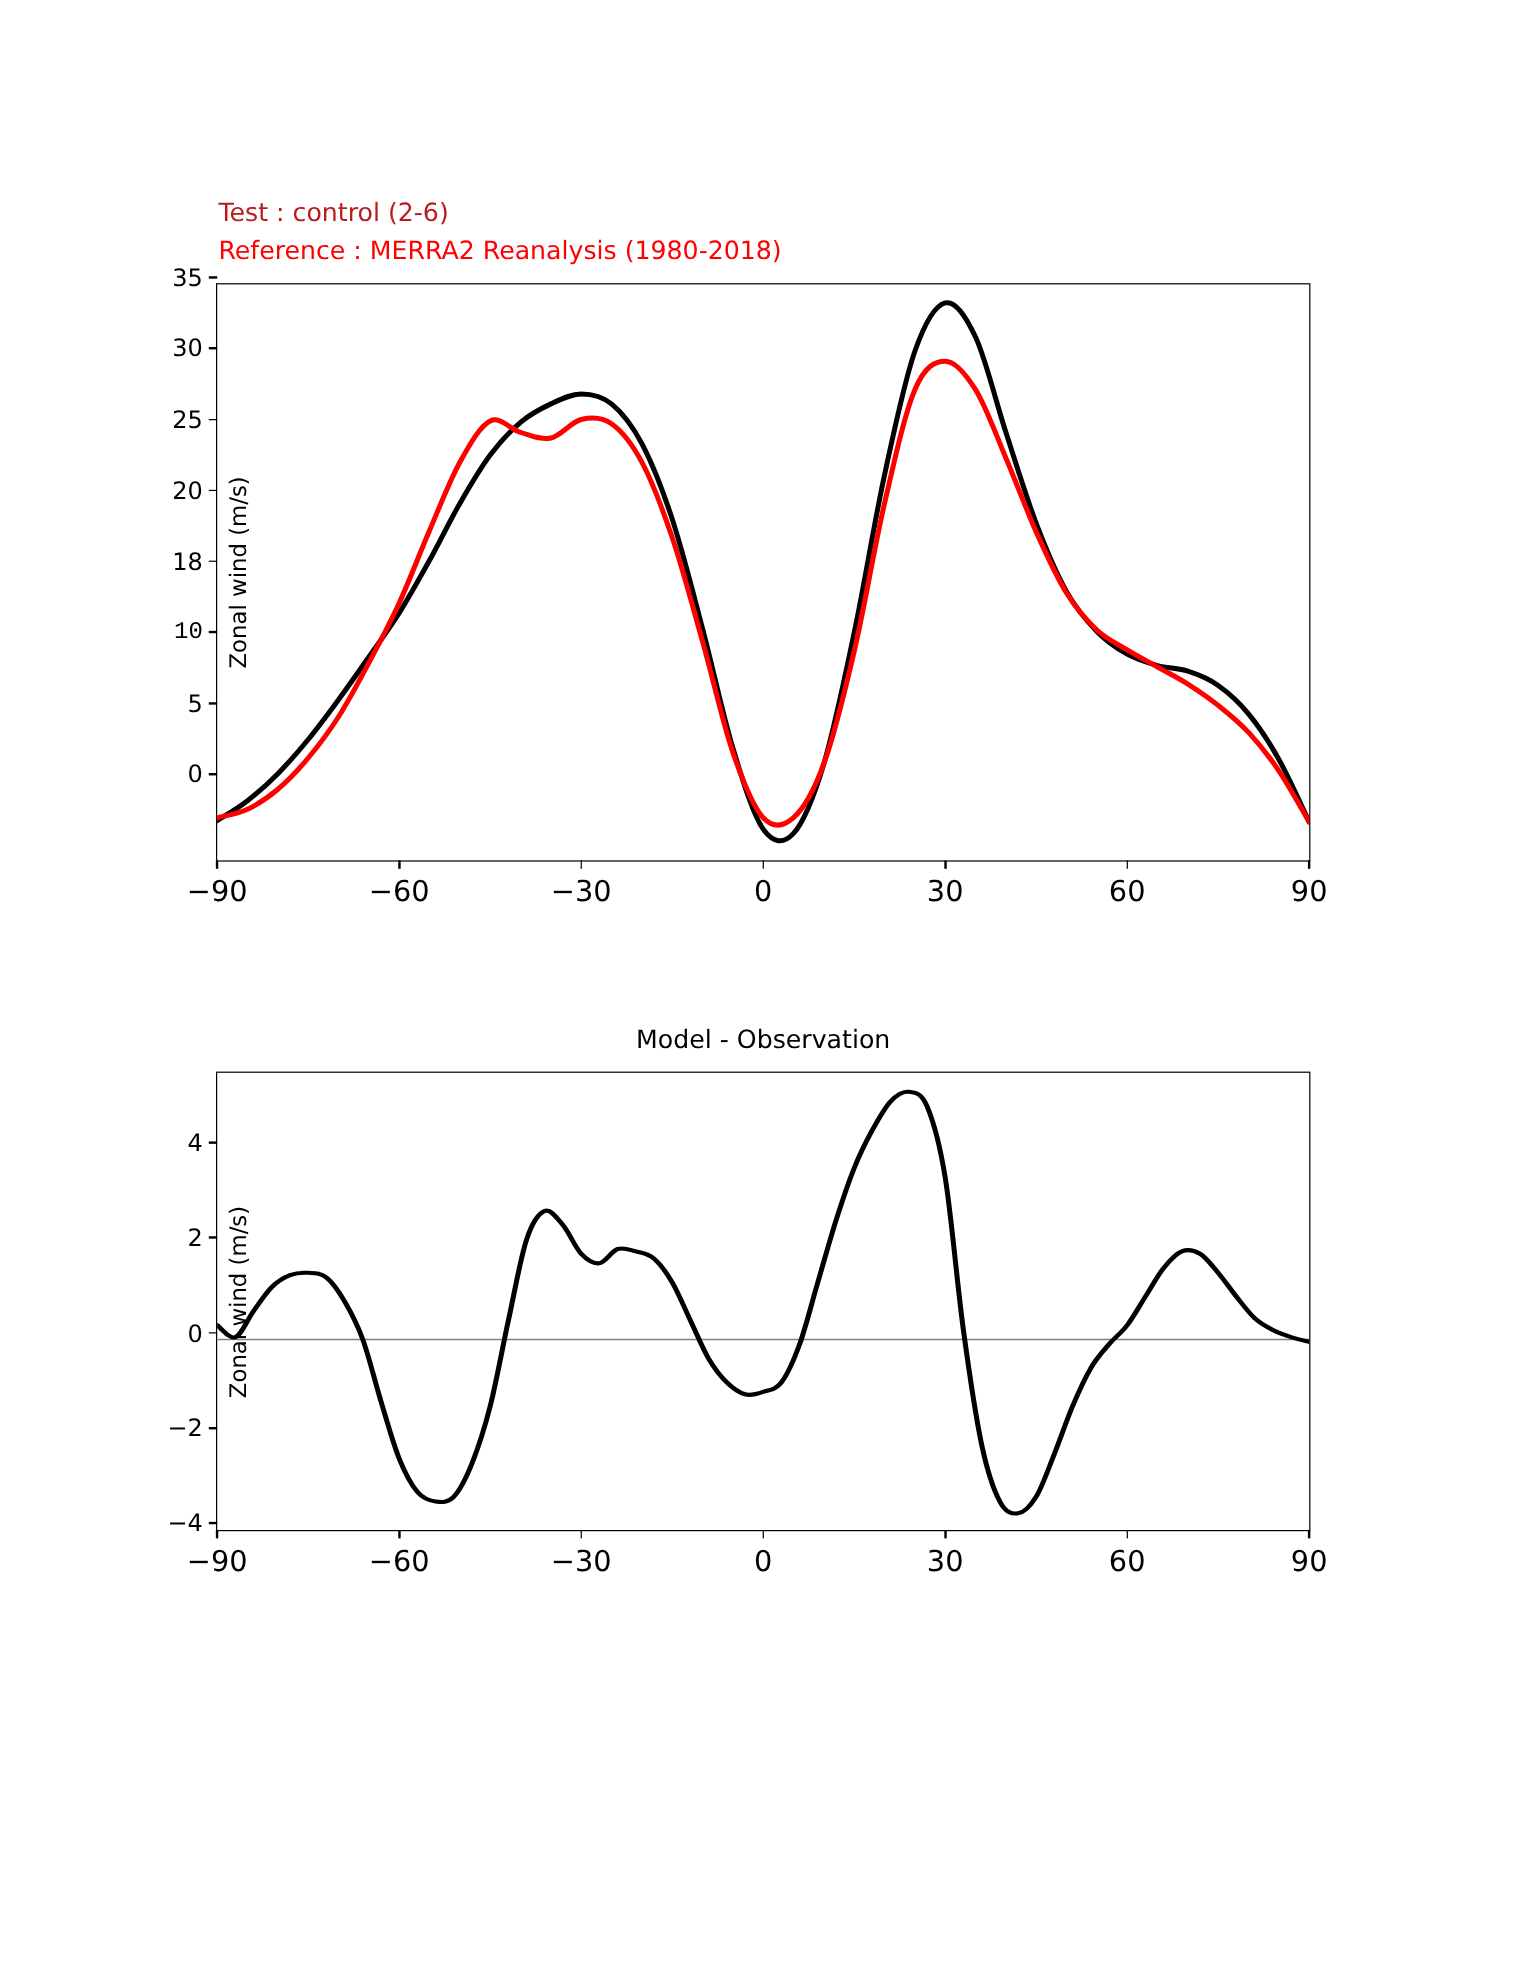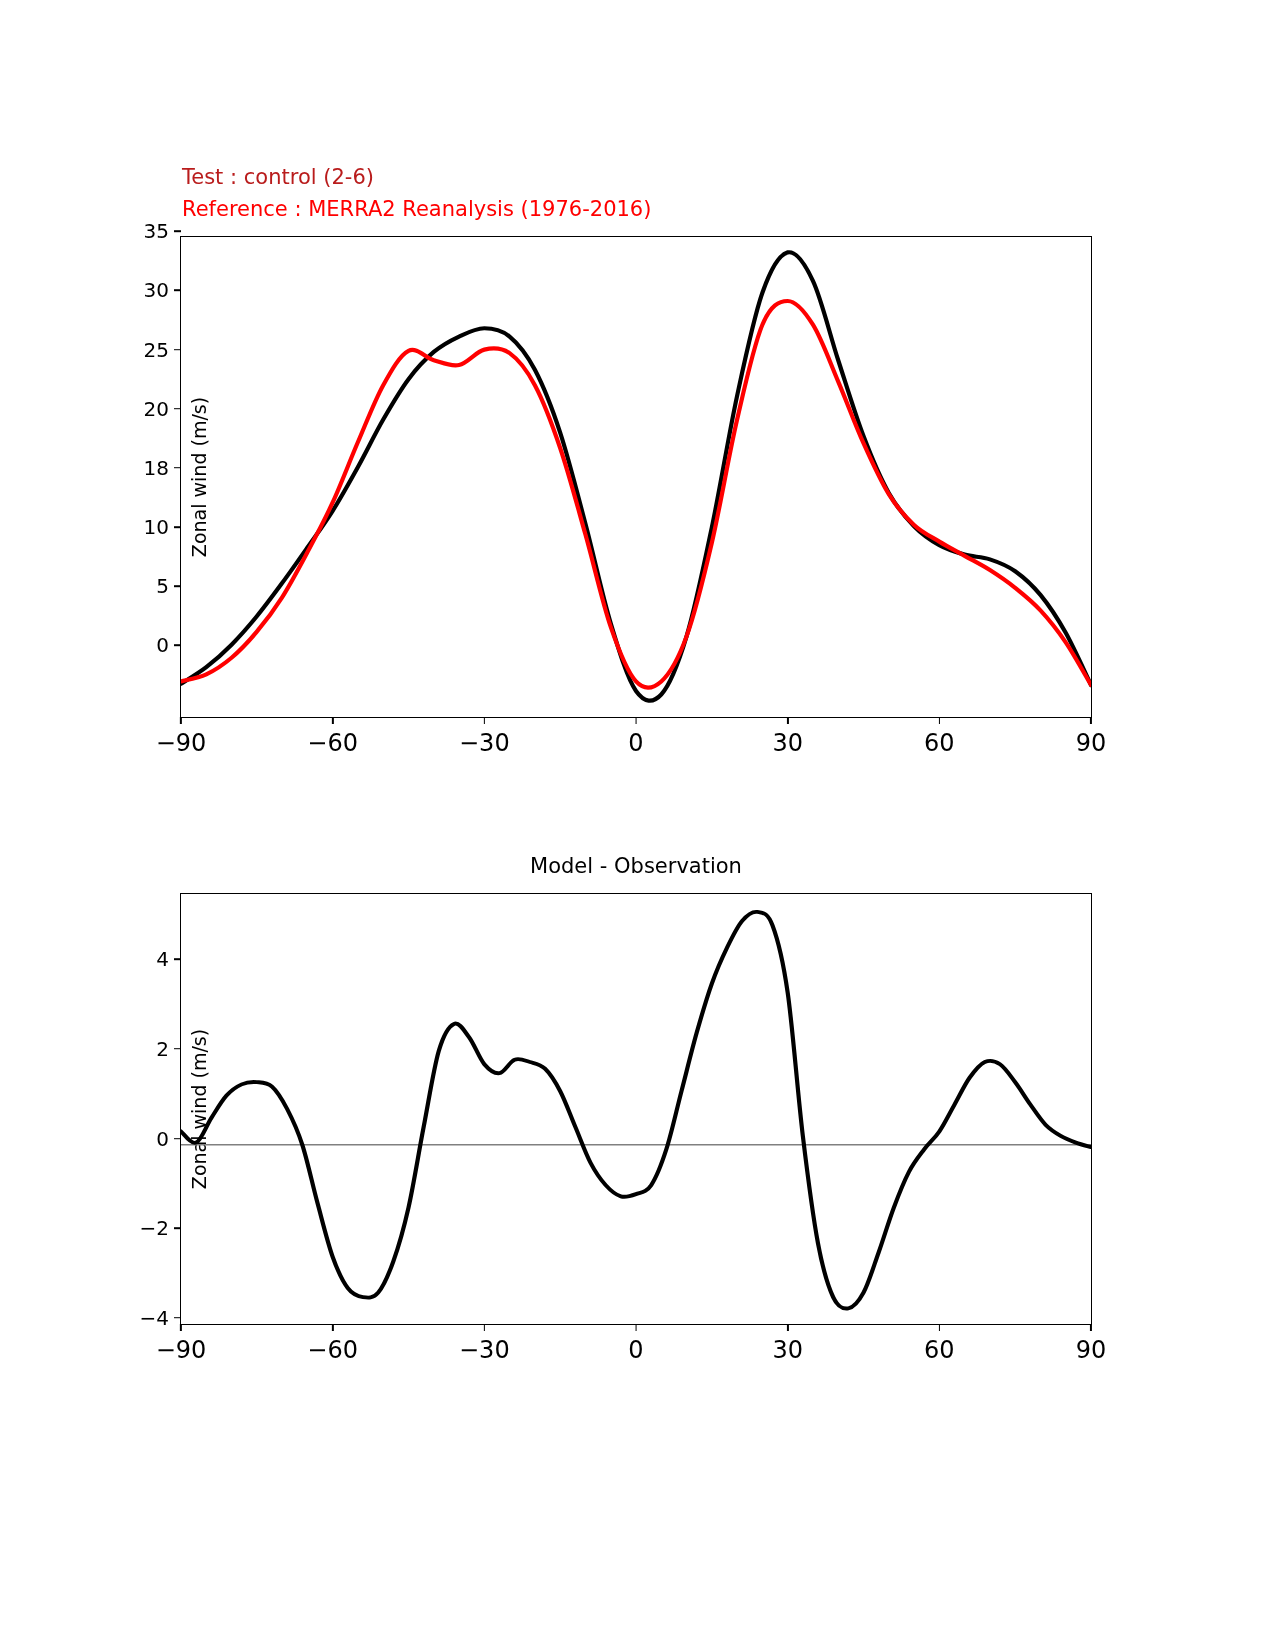--- a/index.html
+++ b/index.html
@@ -107,21 +107,21 @@
     height: 7px;
     background: #000;
     transform: translateX(-50%);
   }
   
   .panel2 {
     position: absolute;
     left: 180px;
     top: 893px;
     width: 912px;
-    height: 432px;
+    height: 383px;
     border: 1.6px solid #000;
     box-sizing: border-box;
     background: #fff;
   }
   .panel2-title {
     position: absolute;
     left: 0;
     width: 100%;
     top: -40px;
     text-align: center;
@@ -136,28 +136,28 @@
     display: block;
   }
 </style>
 </head>
 <body>
 
 <div class="page">
 
 
   <div class="legend-test">Test : control (2-6)</div>
-  <div class="legend-ref">Reference : MERRA2 Reanalysis (1976-2016)</div>
+  <div class="legend-ref">Reference : MERRA2 Reanalysis (1980-2018)</div>
 
   <div class="panel1">
     <div class="ylabel1">Zonal wind (m/s)</div>
 
     <div class="ytick" style="top:85.1%;">0</div>
     <div class="ytick" style="top:72.8%;">5</div>
-    <div class="ytick" style="top:60.4%;">10</div>
+    <div class="ytick" style="top:60.4%;font-family:Liberation Mono, monospace;">10</div>
     <div class="ytick" style="top:48.1%;">18</div>
     <div class="ytick" style="top:35.8%;">20</div>
     <div class="ytick" style="top:23.5%;">25</div>
     <div class="ytick" style="top:11.1%;">30</div>
     <div class="ytick" style="top:-1.2%;">35</div>
 
     <div class="xtick" style="left:0%;">−90</div>
     <div class="xtick" style="left:16.667%;">−60</div>
     <div class="xtick" style="left:33.333%;">−30</div>
     <div class="xtick" style="left:50%;">0</div>

